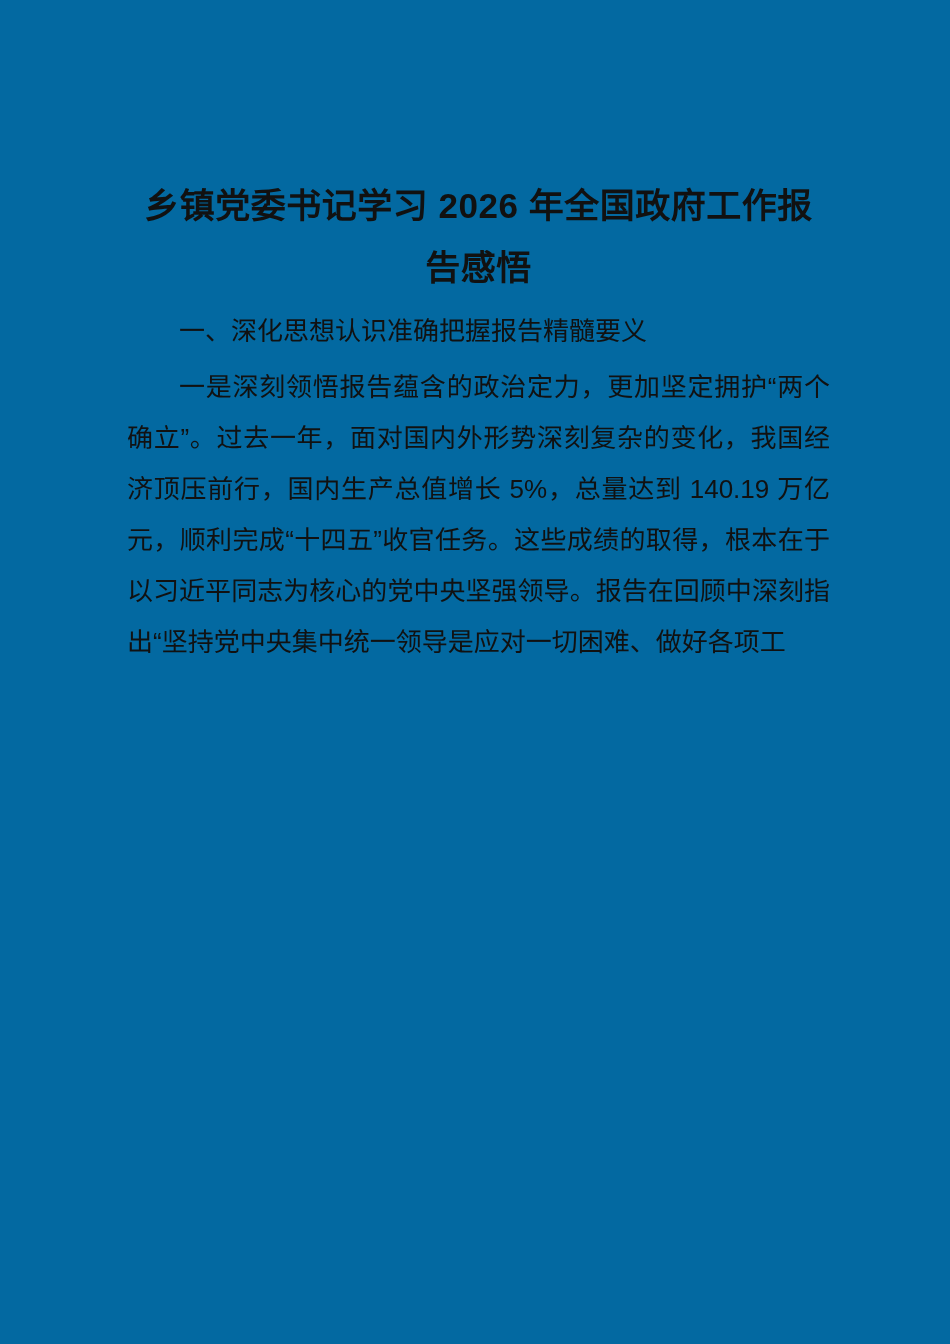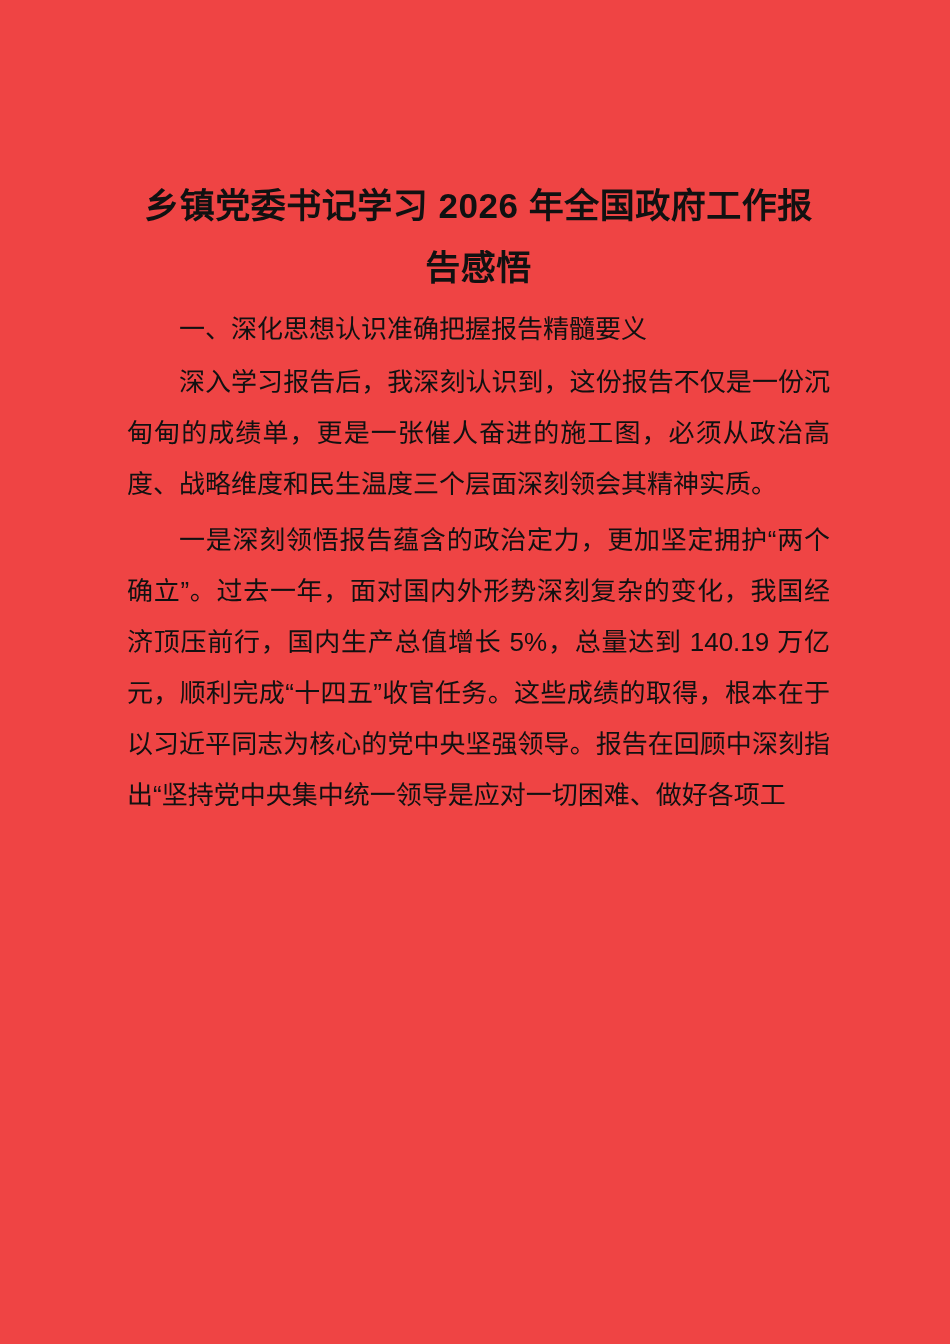--- a/index.html
+++ b/index.html
@@ -11,21 +11,21 @@
       width: 950px;
       height: 1344px;
       overflow: hidden;
       font-family: "Liberation Sans", "DejaVu Sans", sans-serif;
       color: #111111;
     }
     .page {
       box-sizing: border-box;
       width: 950px;
       height: 1344px;
-      background: #ef4444;
+      background: #0369a1;
       padding: 175px 120px 0 127px;
     }
     .doc-title {
       margin: 0 0 7px 0;
       font-size: 35px;
       font-weight: 700;
       line-height: 62px;
       text-align: center;
       color: #111111;
       letter-spacing: 0.5px;
@@ -34,31 +34,29 @@
       margin: 0;
       font-size: 26px;
       line-height: 51px;
       text-align: justify;
       text-indent: 2em;
       color: #111111;
       font-weight: 400;
     }
     .doc-block.heading {
       text-align: left;
-      font-family: Liberation Mono, monospace;
     }
     .doc-block.spaced-top {
       margin-top: 5px;
     }
   </style>
 </head>
 <body>
 
 <div class="page">
   <h1 class="doc-title">乡镇党委书记学习 2026 年全国政府工作报告感悟</h1>
 
 
   <p class="doc-block heading">一、深化思想认识准确把握报告精髓要义</p>
 
-  <p class="doc-block">深入学习报告后，我深刻认识到，这份报告不仅是一份沉甸甸的成绩单，更是一张催人奋进的施工图，必须从政治高度、战略维度和民生温度三个层面深刻领会其精神实质。</p>
 
   <p class="doc-block spaced-top">一是深刻领悟报告蕴含的政治定力，更加坚定拥护“两个确立”。过去一年，面对国内外形势深刻复杂的变化，我国经济顶压前行，国内生产总值增长 5%，总量达到 140.19 万亿元，顺利完成“十四五”收官任务。这些成绩的取得，根本在于以习近平同志为核心的党中央坚强领导。报告在回顾中深刻指出“坚持党中央集中统一领导是应对一切困难、做好各项工</p>
 </div>
 
 </body></html>

